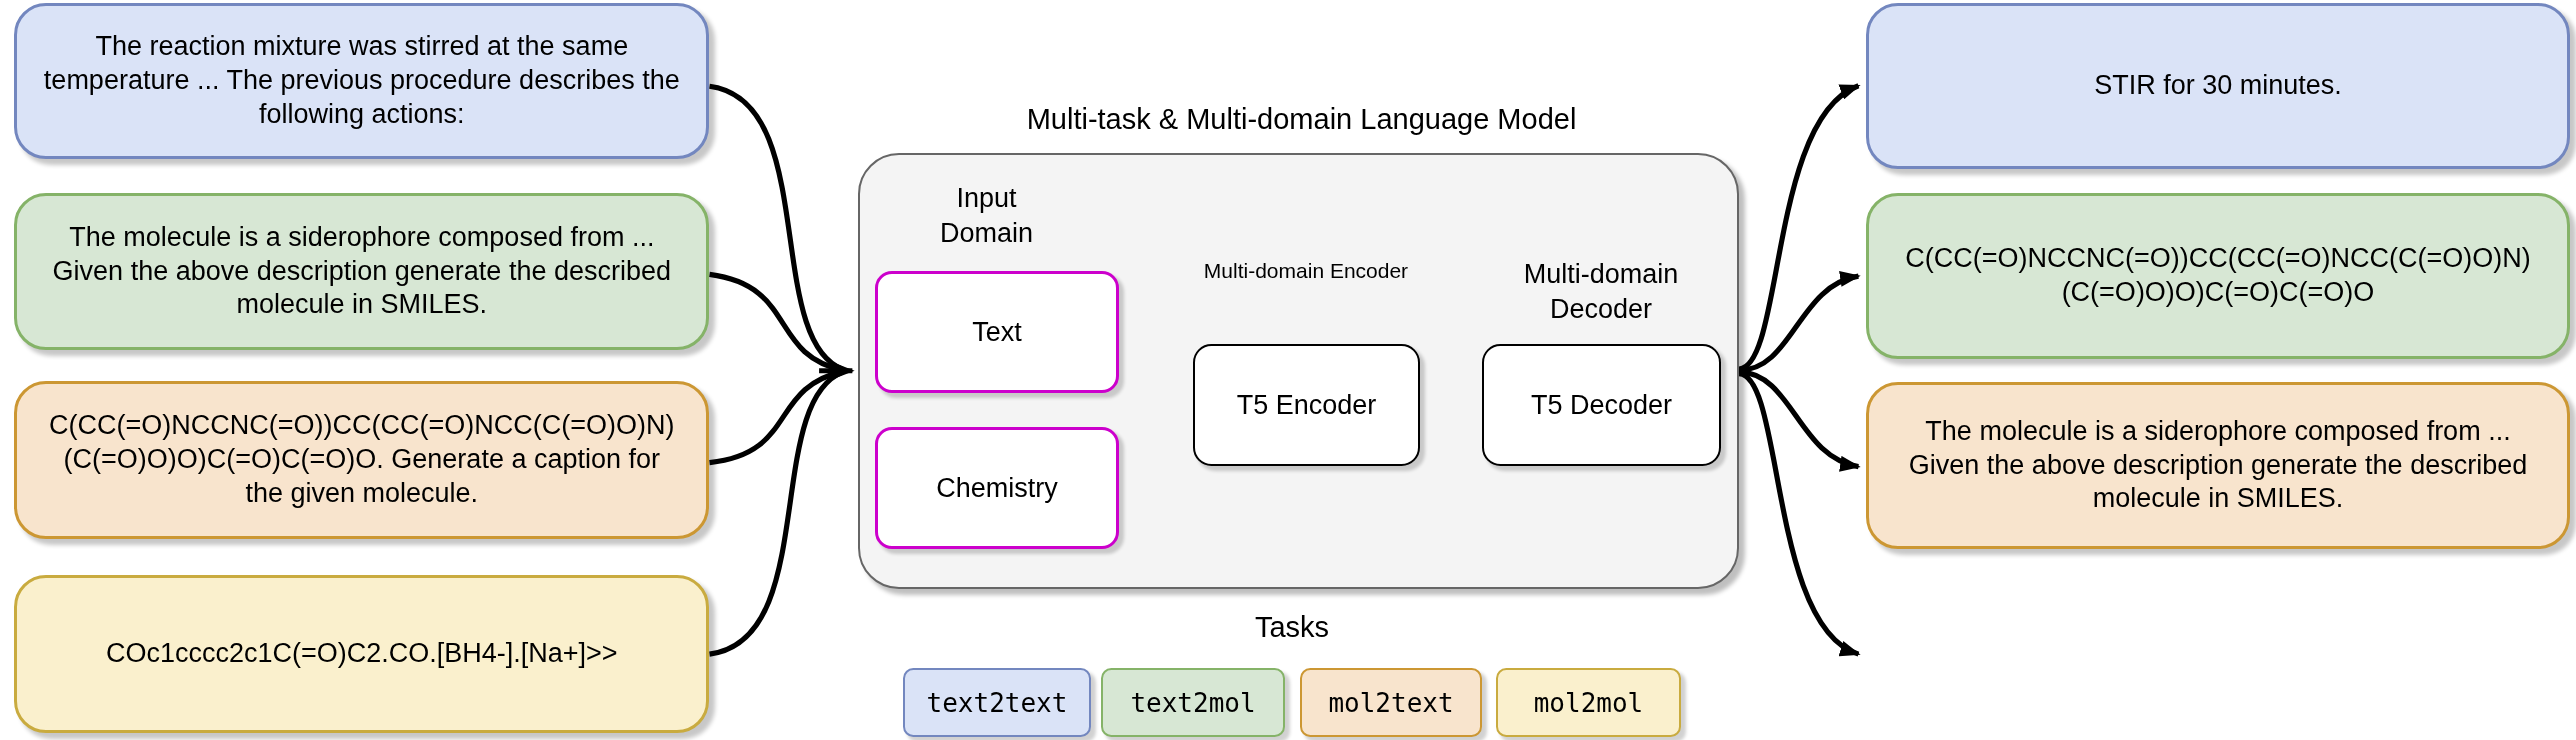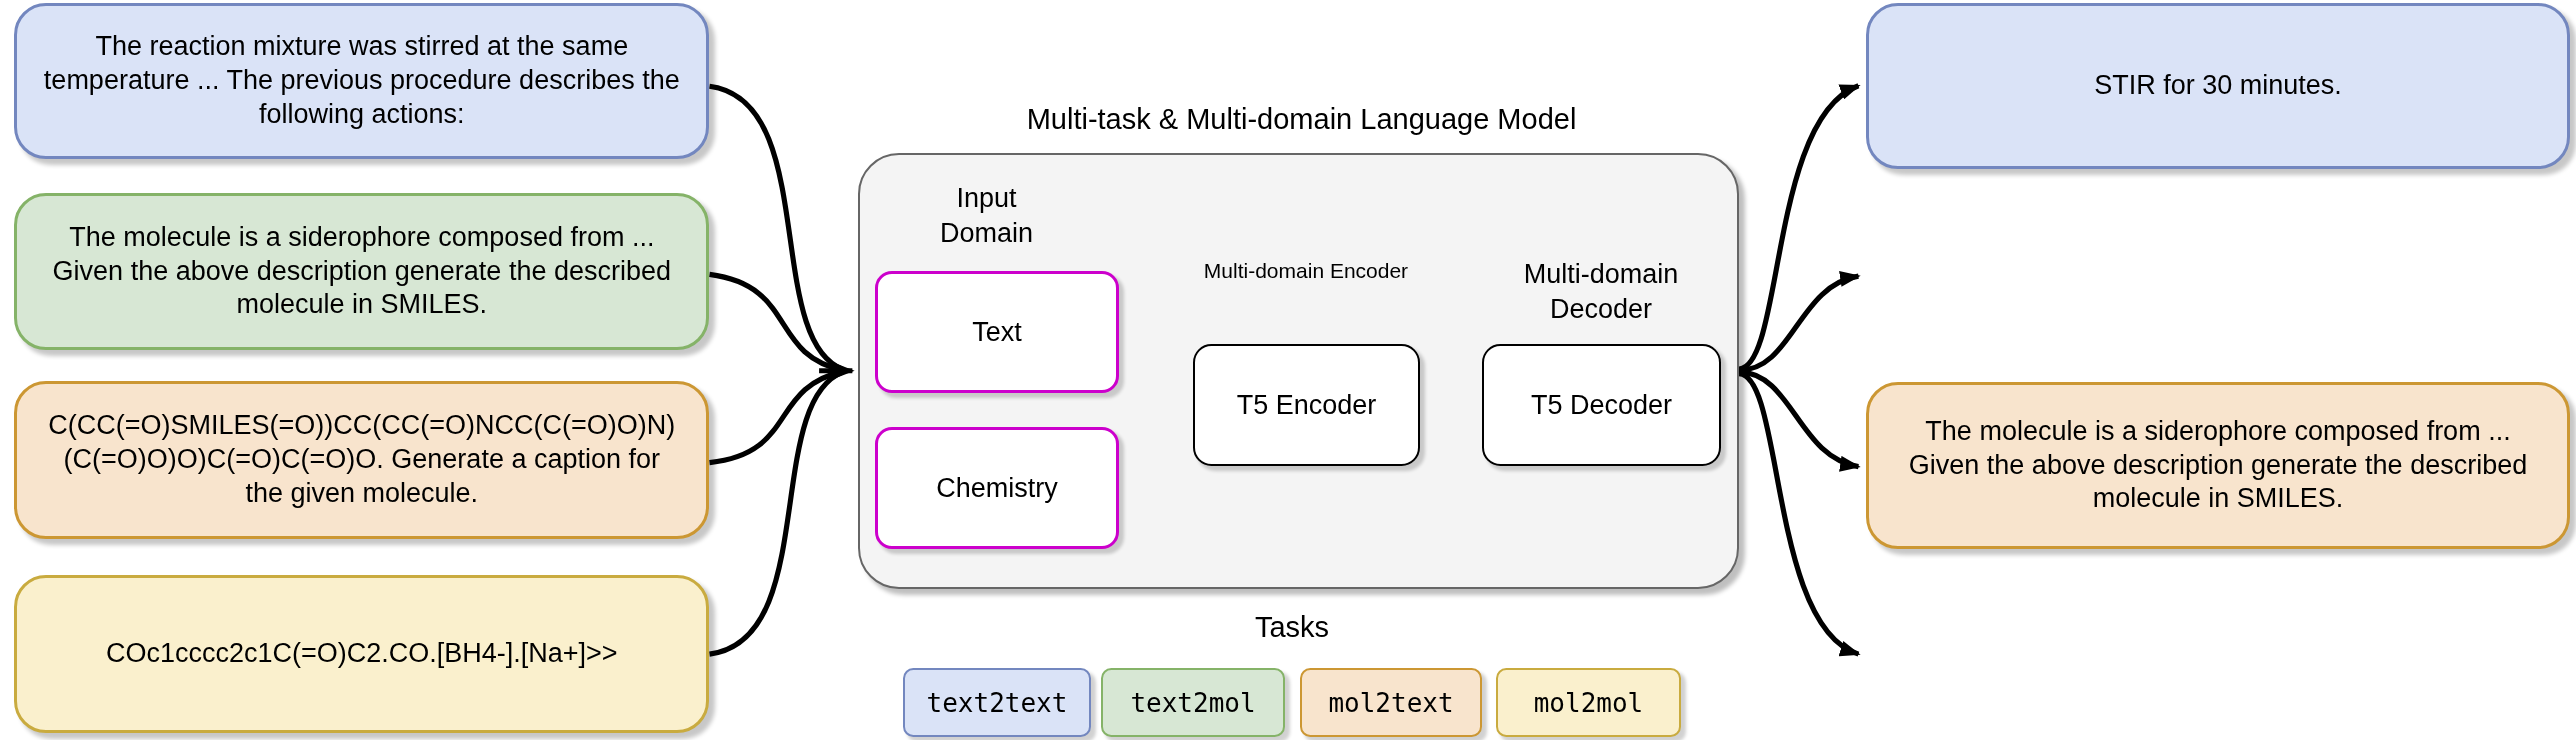--- a/index.html
+++ b/index.html
@@ -110,21 +110,21 @@
     </g>
   </svg>
 
   <div class="box c-blue in1">
     <span class="tx">The reaction mixture was stirred at the same temperature ... The previous procedure describes the following actions:</span>
   </div>
   <div class="box c-green in2">
     <span class="tx">The molecule is a siderophore composed from ... Given the above description generate the described molecule in SMILES.</span>
   </div>
   <div class="box c-orange in3">
-    <span class="tx">C(CC(=O)SMILES(=O))CC(CC(=O)NCC(C(=O)O)N)(C(=O)O)O)C(=O)C(=O)O. Generate a caption for the given molecule.</span>
+    <span class="tx">C(CC(=O)NCCNC(=O))CC(CC(=O)NCC(C(=O)O)N)(C(=O)O)O)C(=O)C(=O)O. Generate a caption for the given molecule.</span>
   </div>
   <div class="box c-yellow in4">
     <span class="tx">COc1cccc2c1C(=O)C2.CO.[BH4-].[Na+]&gt;&gt;</span>
   </div>
 
   <div class="model-title">Multi-task &amp; Multi-domain Language Model</div>
   <div class="model"></div>
 
   <div class="domain-label">Input Domain</div>
 
@@ -155,18 +155,21 @@
   <div class="chip chip3">
     <span>mol2text</span>
   </div>
   <div class="chip chip4">
     <span>mol2mol</span>
   </div>
 
   <div class="box c-blue out1">
     <span class="tx">STIR for 30 minutes.</span>
   </div>
+  <div class="box c-green out2">
+    <span class="tx">C(CC(=O)NCCNC(=O))CC(CC(=O)NCC(C(=O)O)N)(C(=O)O)O)C(=O)C(=O)O</span>
+  </div>
   <div class="box c-orange out3">
     <span class="tx">The molecule is a siderophore composed from ... Given the above description generate the described molecule in SMILES.</span>
   </div>
 
 </div>
 
 
 </body></html>

